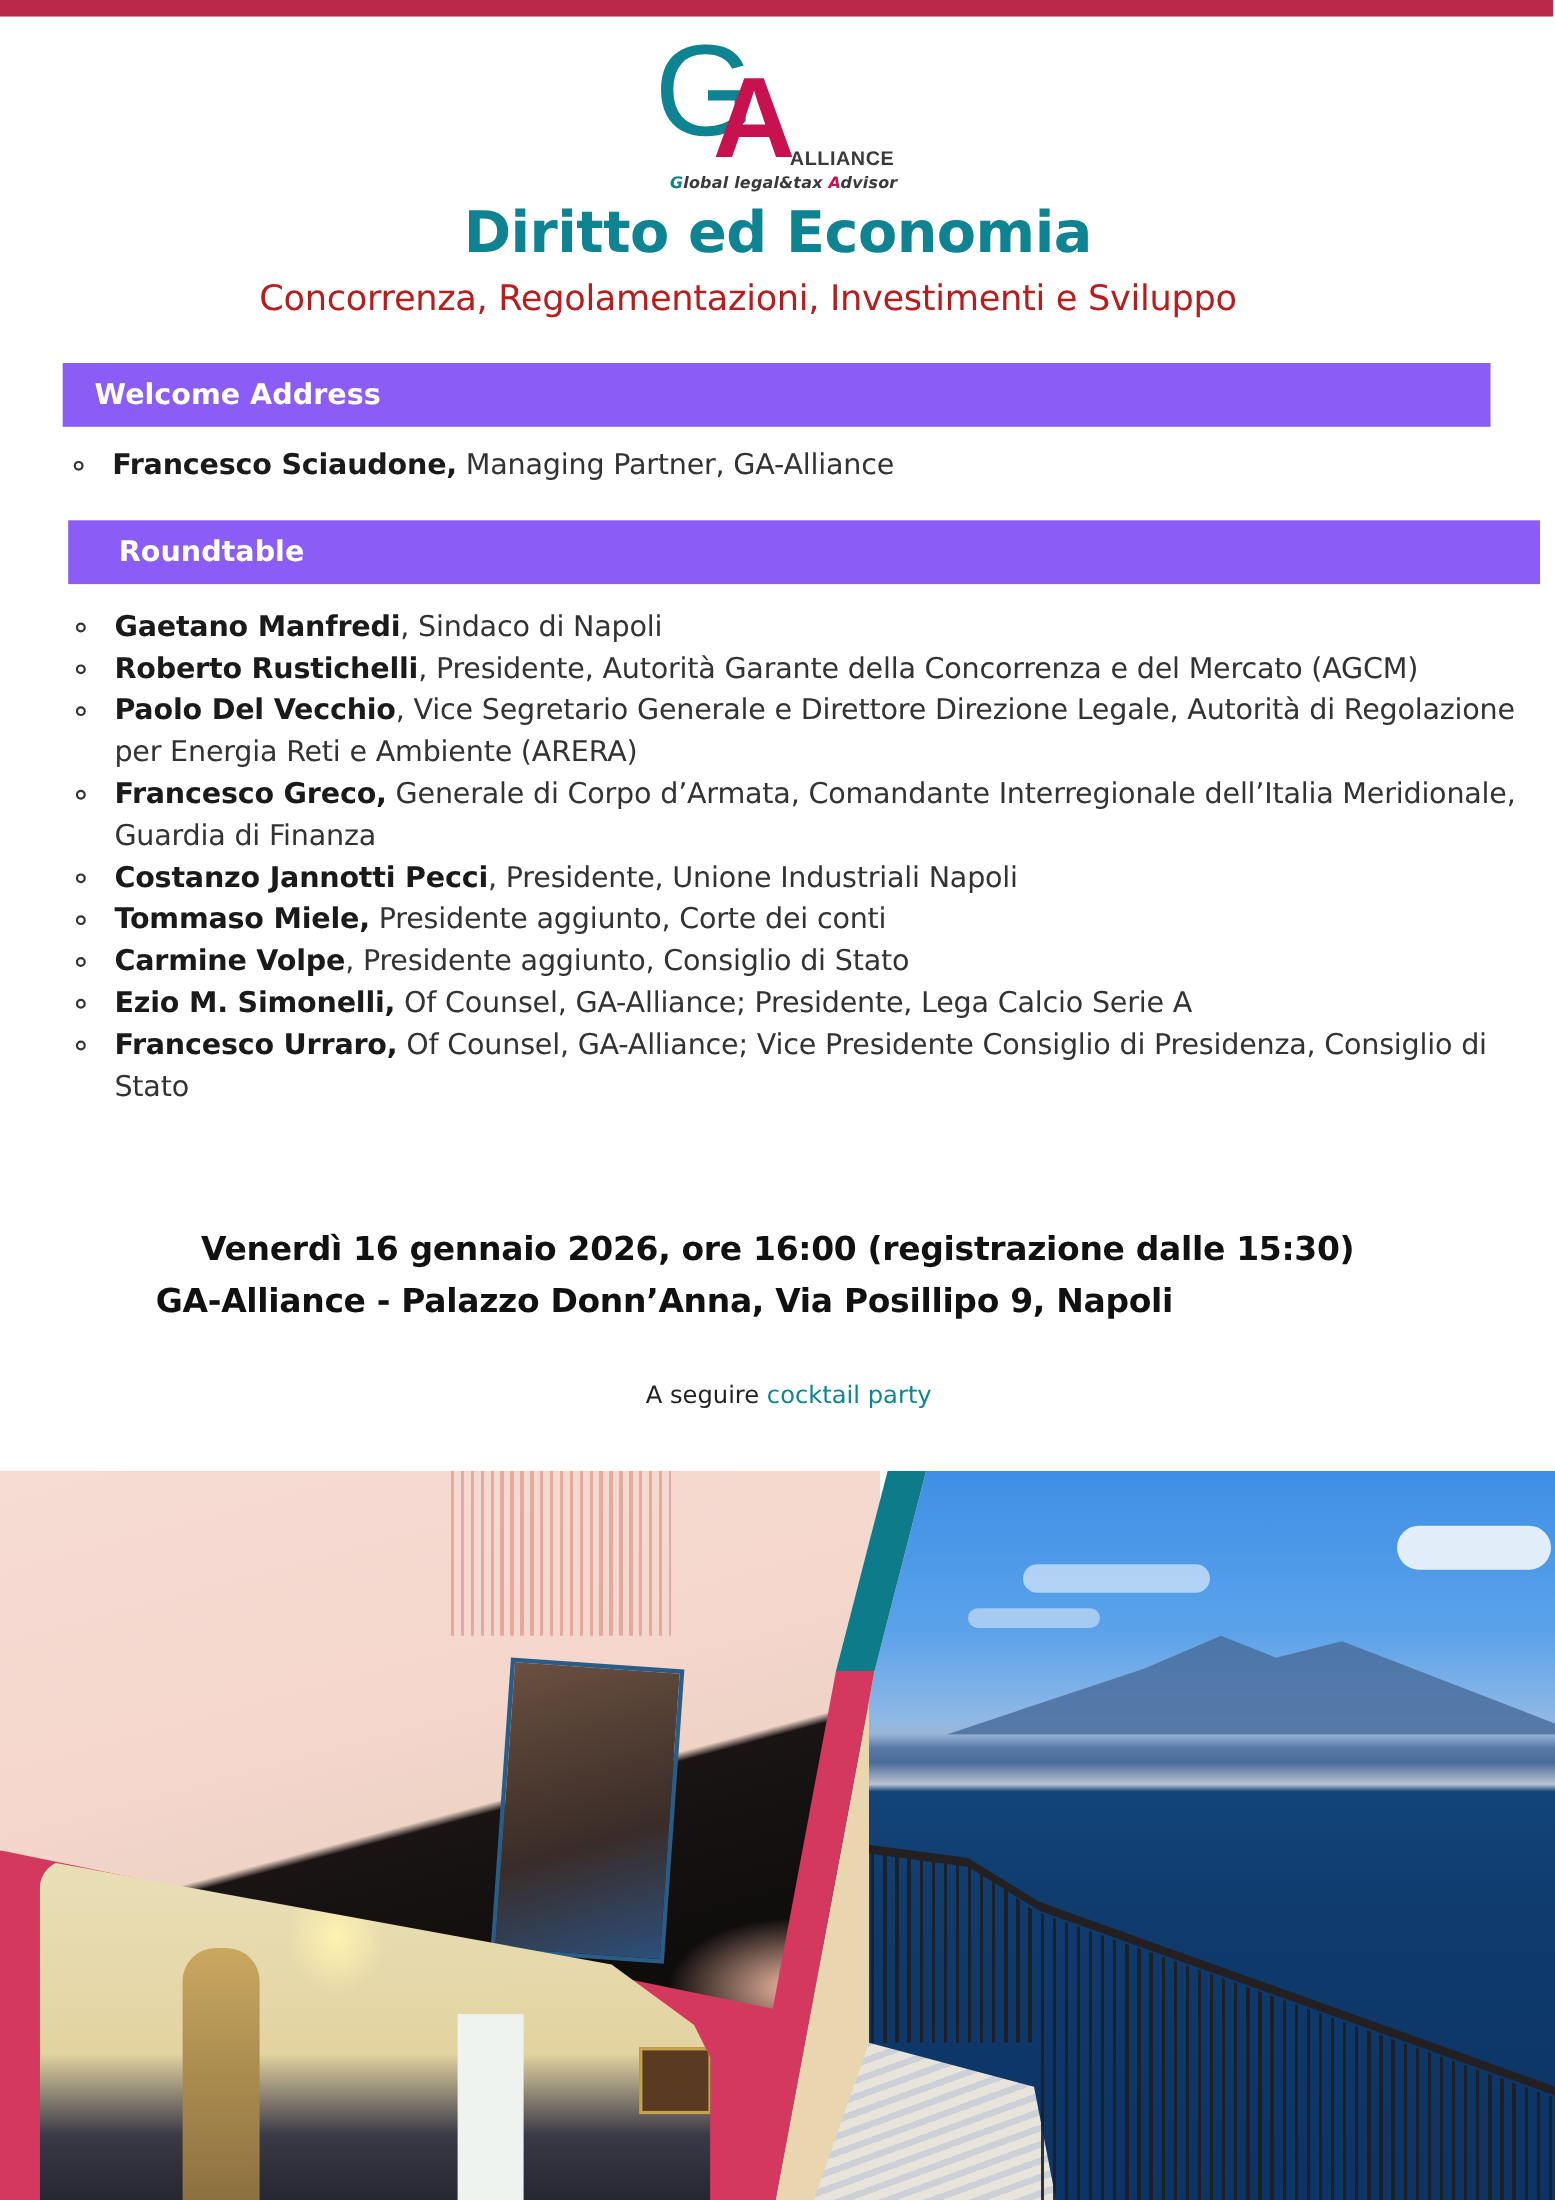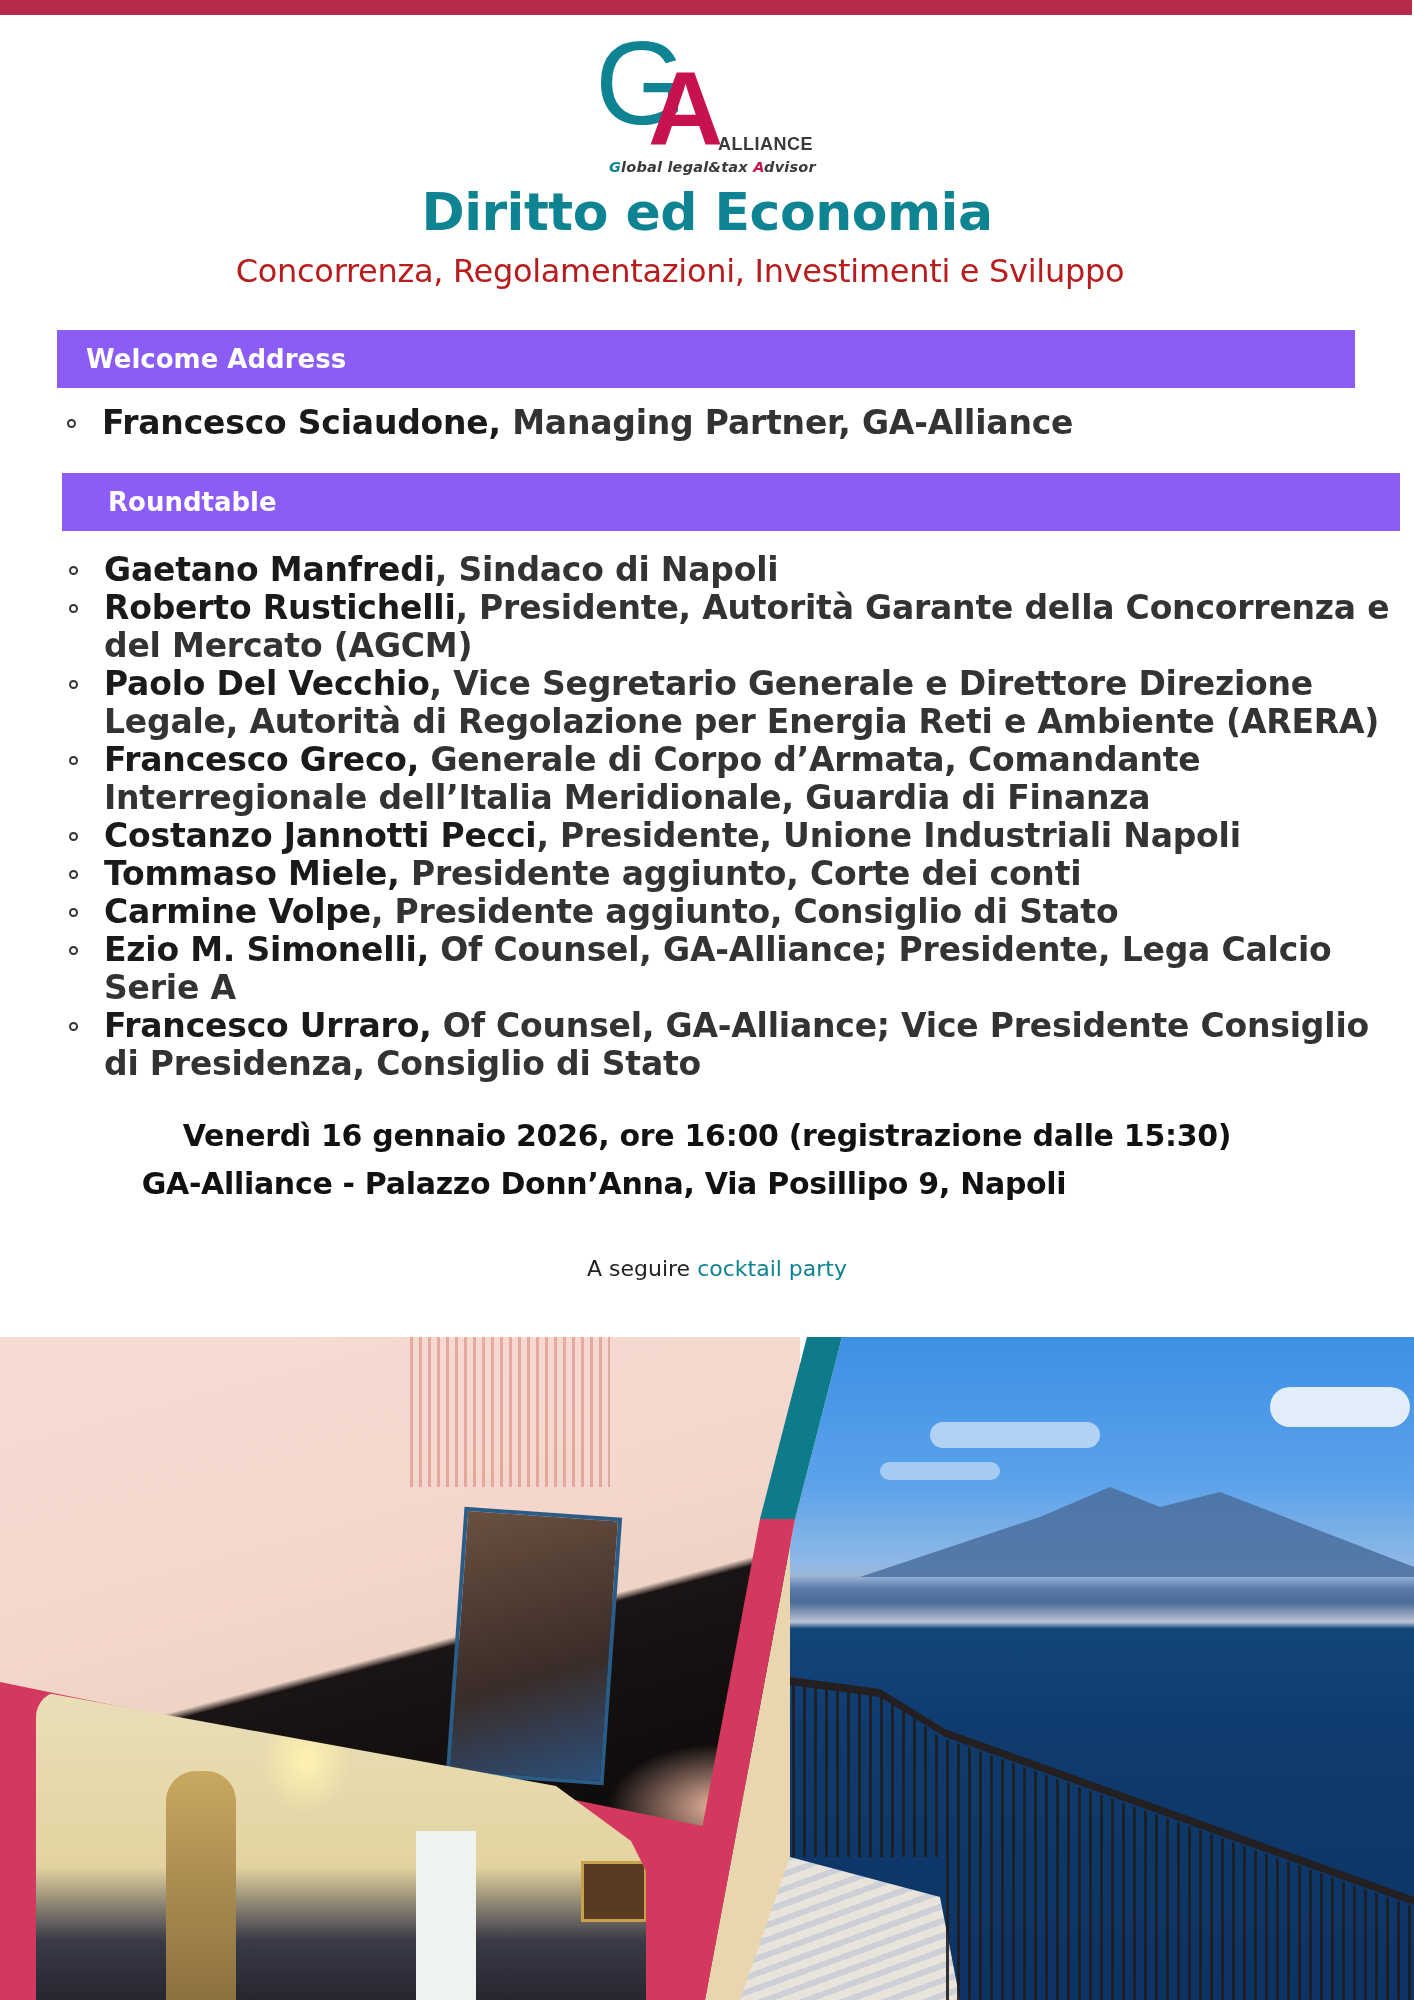--- a/index.html
+++ b/index.html
@@ -19,21 +19,21 @@
   .logo-tagline .a { color: #C8124F; }
 
   .title { position: absolute; left: 0; width: 1414px; top: 182px; text-align: center; font-size: 52px; font-weight: bold; color: #0E8391; letter-spacing: -0.5px; }
   .subtitle { position: absolute; left: 200px; width: 960px; top: 252px; text-align: center; font-size: 32px; color: #b91c1c; letter-spacing: -0.3px; }
 
   .section-bar { position: absolute; background: #8b5cf6; color: #ffffff; font-size: 26px; font-weight: bold; box-sizing: border-box; display: flex; align-items: center; }
   .welcome-bar { left: 57px; top: 330px; width: 1298px; height: 58px; padding-left: 29px; }
   .roundtable-bar { left: 62px; top: 473px; width: 1338px; height: 58px; padding-left: 46px; }
 
   .list { position: absolute; margin: 0; padding: 0; list-style: none; }
-  .list li { position: relative; padding-left: 38px; font-size: 33px; line-height: 38px; color: #333; letter-spacing: -0.2px; font-weight: bold; }
+  .list li { position: relative; padding-left: 38px; font-size: 26px; line-height: 38px; color: #333; letter-spacing: -0.2px; }
   .list li::before { content: ""; position: absolute; left: 3px; top: 15px; width: 9px; height: 9px; border: 2px solid #333; border-radius: 50%; box-sizing: border-box; }
   .list li b { color: #1a1a1a; }
   .welcome-list { left: 64px; top: 404px; width: 1300px; }
   .roundtable-list { left: 66px; top: 551px; width: 1330px; }
 
   .event-date { position: absolute; left: 0; width: 1414px; top: 1118px; text-align: center; font-size: 30px; font-weight: bold; color: #111; letter-spacing: -0.3px; }
   .event-venue { position: absolute; left: 0; width: 1208px; top: 1166px; text-align: center; font-size: 30px; font-weight: bold; color: #111; letter-spacing: -0.3px; }
   .event-after { position: absolute; left: 0; width: 1400px; top: 1256px; text-align: center; font-size: 22px; color: #222; margin-left: 17px; }
   .event-after .accent { color: #0E8391; }
 

